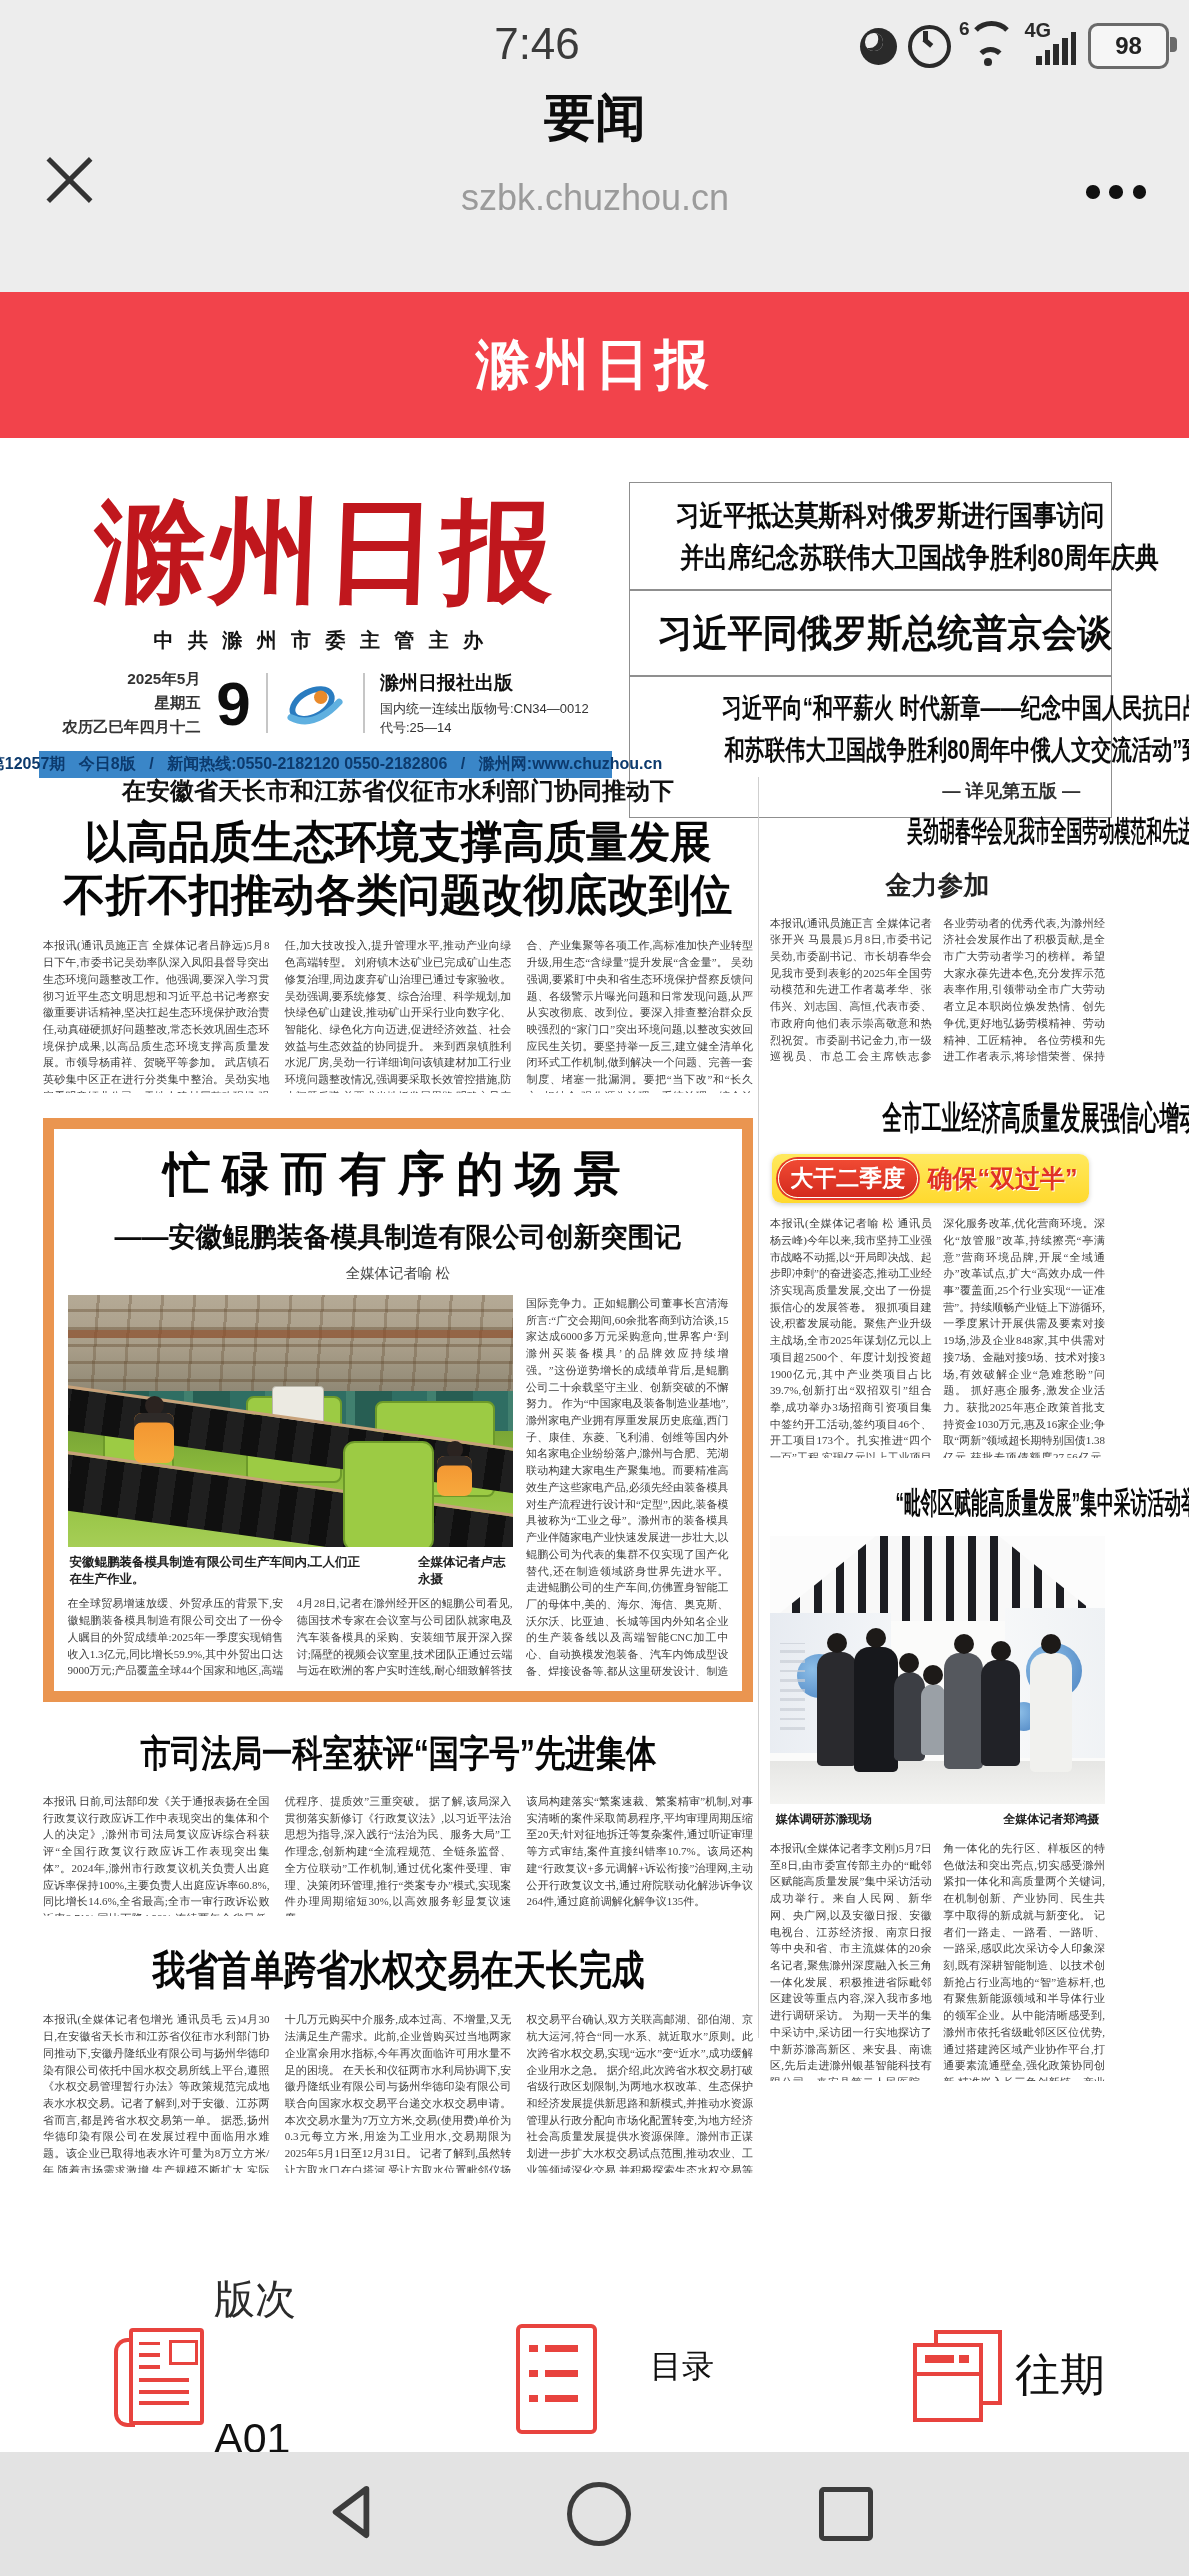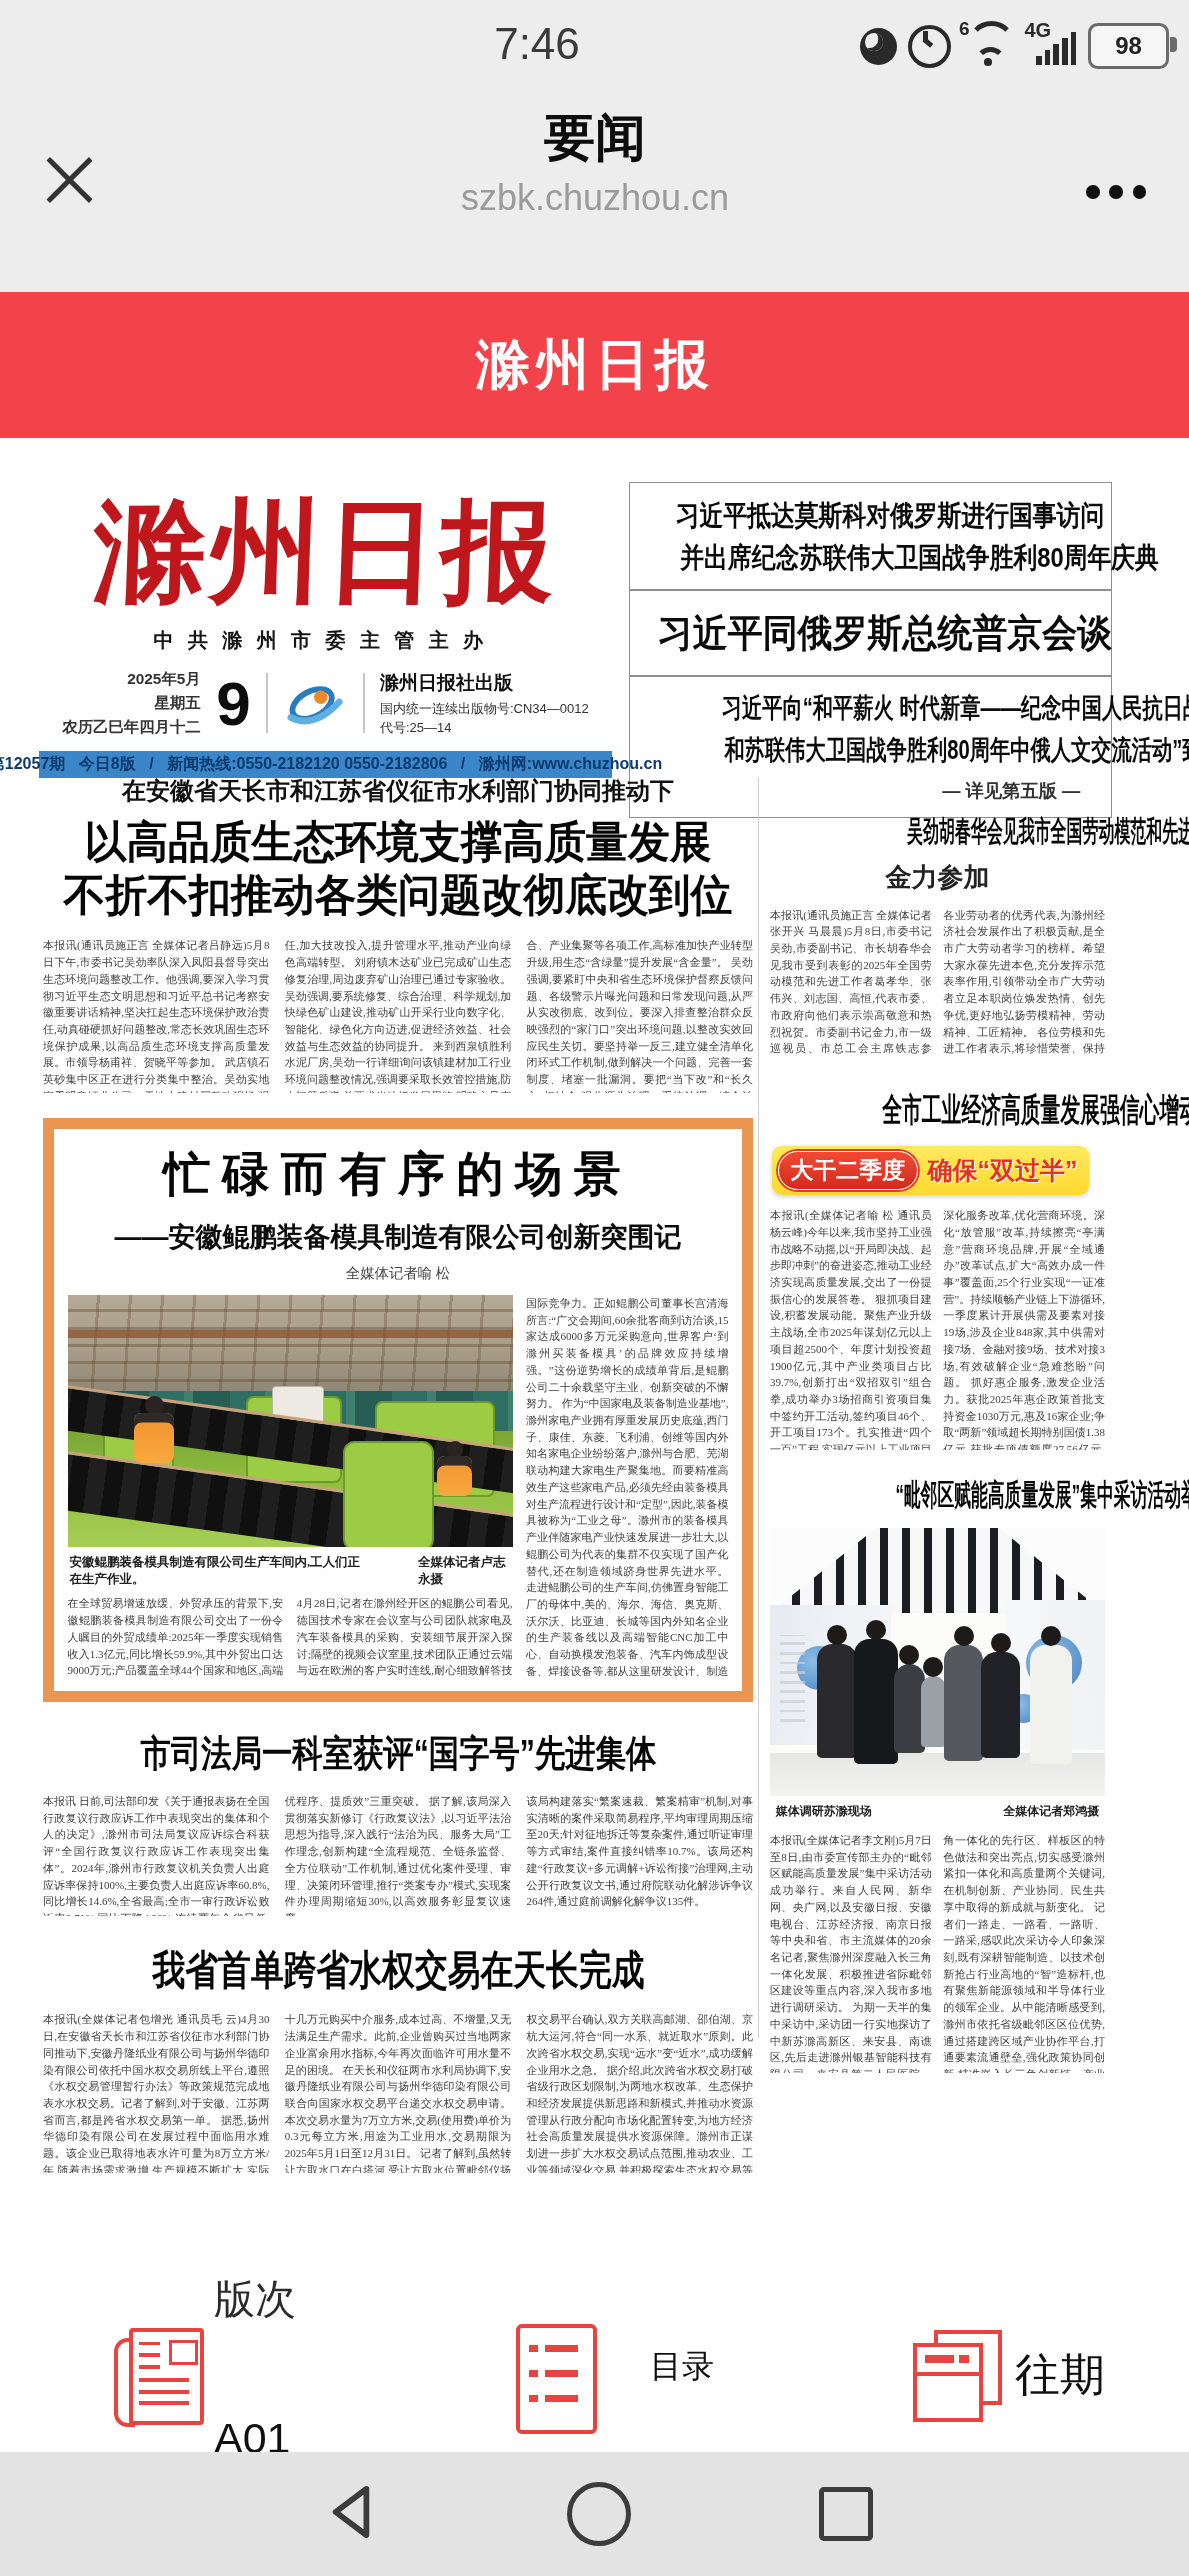--- a/index.html
+++ b/index.html
@@ -23,21 +23,21 @@
   .ic-cell{position:relative;width:52px;height:42px;}
   .cell-g{position:absolute;left:0;top:-5.8px;font-size:20px;font-weight:700;color:#2a2a2a;}
   .bars{position:absolute;right:0;bottom:1.9px;display:flex;align-items:flex-end;gap:2.9px;}
   .bars i{display:block;width:5.8px;background:#2a2a2a;}
   .ic-batt{position:relative;width:75px;height:40px;border:3.9px solid #6a6a6a;border-radius:9.6px;background:#f6f6f6;display:flex;align-items:center;justify-content:center;font-size:24px;font-weight:700;color:#222;}
   .ic-batt::after{content:"";position:absolute;right:-10.6px;top:10.6px;width:6.7px;height:15.4px;background:#6a6a6a;border-radius:0 3.9px 3.9px 0;}
   .br-close{position:absolute;left:42px;top:152px;width:54px;height:54px;}
   .br-close i{position:absolute;left:25px;top:-1.9px;width:4.8px;height:60px;background:#333;}
   .br-close i:first-child{transform:rotate(45deg);}
   .br-close i:last-child{transform:rotate(-45deg);}
-  .br-title{position:absolute;top:104px;left:0;right:0;text-align:center;font-size:51px;font-weight:700;color:#0d0d0d;}
+  .br-title{position:absolute;top:84px;left:0;right:0;text-align:center;font-size:51px;font-weight:700;color:#0d0d0d;}
   .br-url{position:absolute;top:177px;left:0;right:0;text-align:center;font-size:36px;color:#9b9b9b;}
   .br-menu{position:absolute;right:44px;top:185px;display:flex;gap:9.6px;}
   .br-menu i{width:13.5px;height:13.5px;border-radius:50%;background:#111;}
   
   .banner{position:absolute;top:292px;left:0;width:100%;height:146px;background:#f2434b;display:flex;align-items:center;justify-content:center;}
   .banner span{color:#fff;font-size:54px;font-weight:700;letter-spacing:5.8px;}
   
   .paper{position:absolute;top:438px;left:0;width:1190px;height:1805px;background:#fff;}
   .serif{font-family:"Liberation Serif","DejaVu Serif",serif;}
   .smalltxt{font-family:"Liberation Serif","DejaVu Serif",serif;font-size:11px;line-height:1.52;color:#3e3e3e;text-align:justify;filter:blur(0.3px);}
@@ -105,21 +105,21 @@
   .art-title{margin-top:27px;text-align:center;font-size:37px;font-weight:900;color:#070707;}
   .sifa-title .condense{transform:scaleX(.82);}
   .water-title{font-size:41px;}
   .water-title .condense{transform:scaleX(.8);}
   .body3{margin-top:13.5px;max-height:123px;}
   .water-body{max-height:162px;}
   
   .rightcol{position:absolute;left:770px;top:374px;width:335px;}
   .r-title{text-align:center;font-size:29px;font-weight:900;color:#070707;}
   .r-title .condense{transform:scaleX(.55);}
-  .laomo-sub{margin-top:8px;text-align:center;font-size:26px;font-weight:800;}
+  .laomo-sub{margin-top:16px;text-align:center;font-size:26px;font-weight:800;}
   .body2{display:flex;gap:11.6px;margin-top:11.6px;overflow:hidden;}
   .body2>div{flex:1;}
   .laomo-body{max-height:152px;}
   .ind-title{margin-top:29px;font-size:33px;}
   .ind-title .condense{transform:scaleX(.6);}
   .badge{margin:13.5px 0 0 1.9px;display:flex;align-items:center;gap:9.6px;width:max-content;background:linear-gradient(180deg,#ffe95e,#ffd92e);border-radius:9.6px;padding:4.8px 11.6px 5.8px 5.8px;box-shadow:0 1.9px 4.8px rgba(0,0,0,.18);}
   .badge .pill{background:linear-gradient(180deg,#f04a33,#d42a1e);color:#fff;font-size:23px;font-weight:900;padding:2.9px 11.6px;border-radius:21px;border:1.9px solid #fff;box-shadow:0 0 0 1.9px #e4392b;}
   .badge .sub{color:#e03225;font-size:25px;font-weight:900;text-shadow:1px 1px 0 #fff;}
   .ind-body{max-height:243px;}
   .media-title{margin-top:25px;font-size:30px;}

